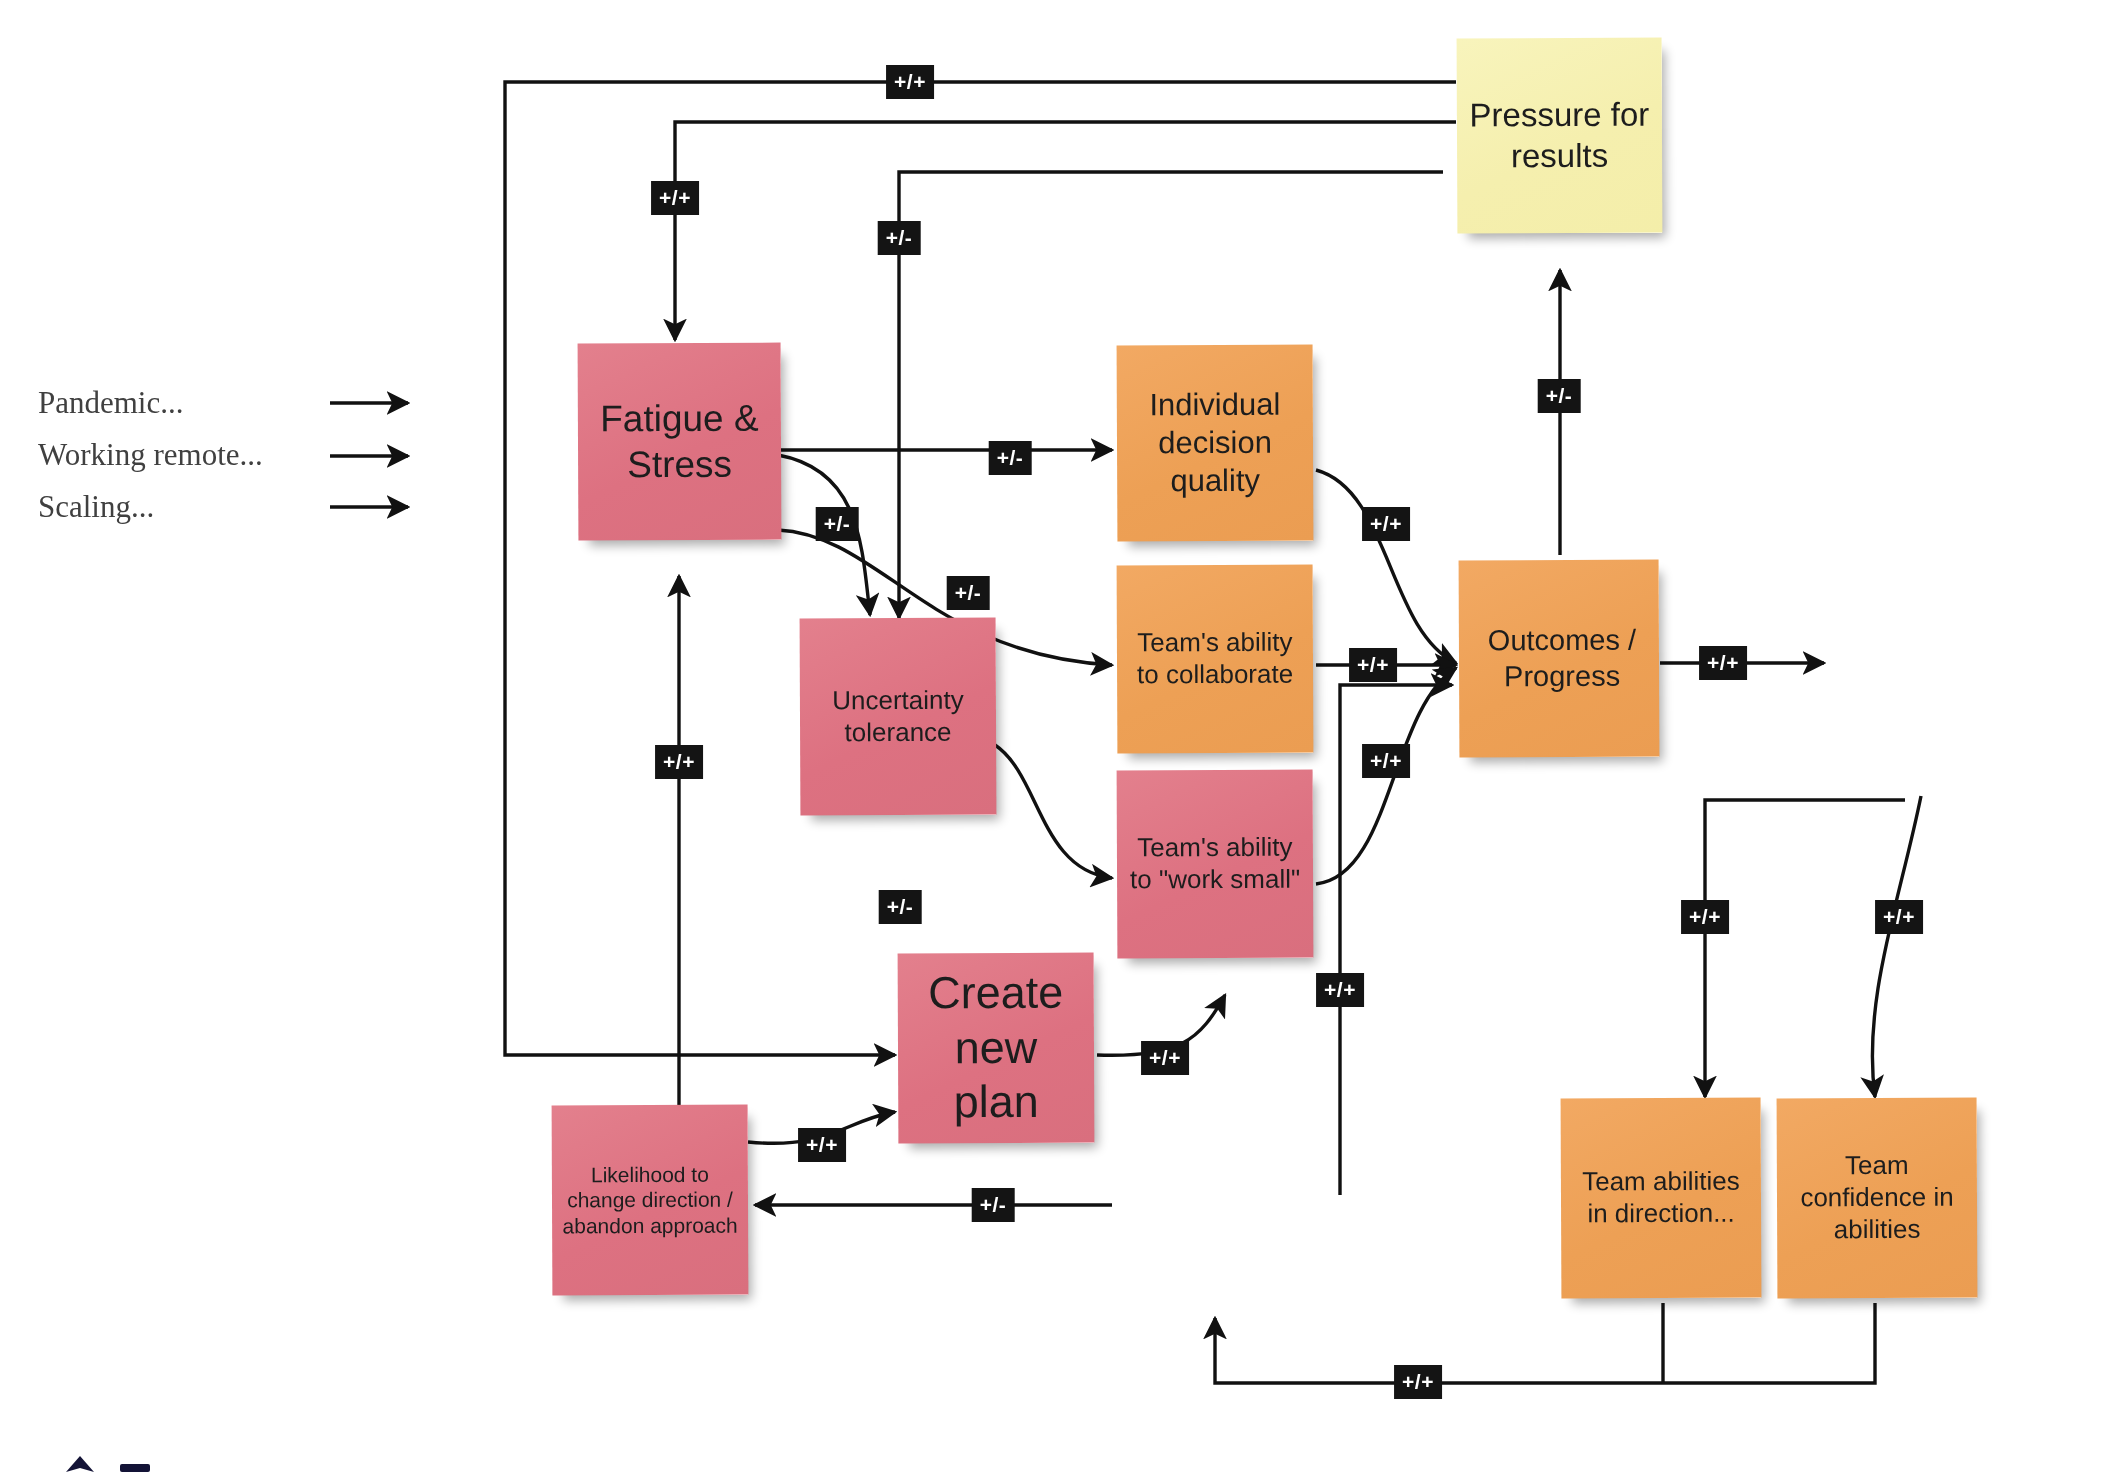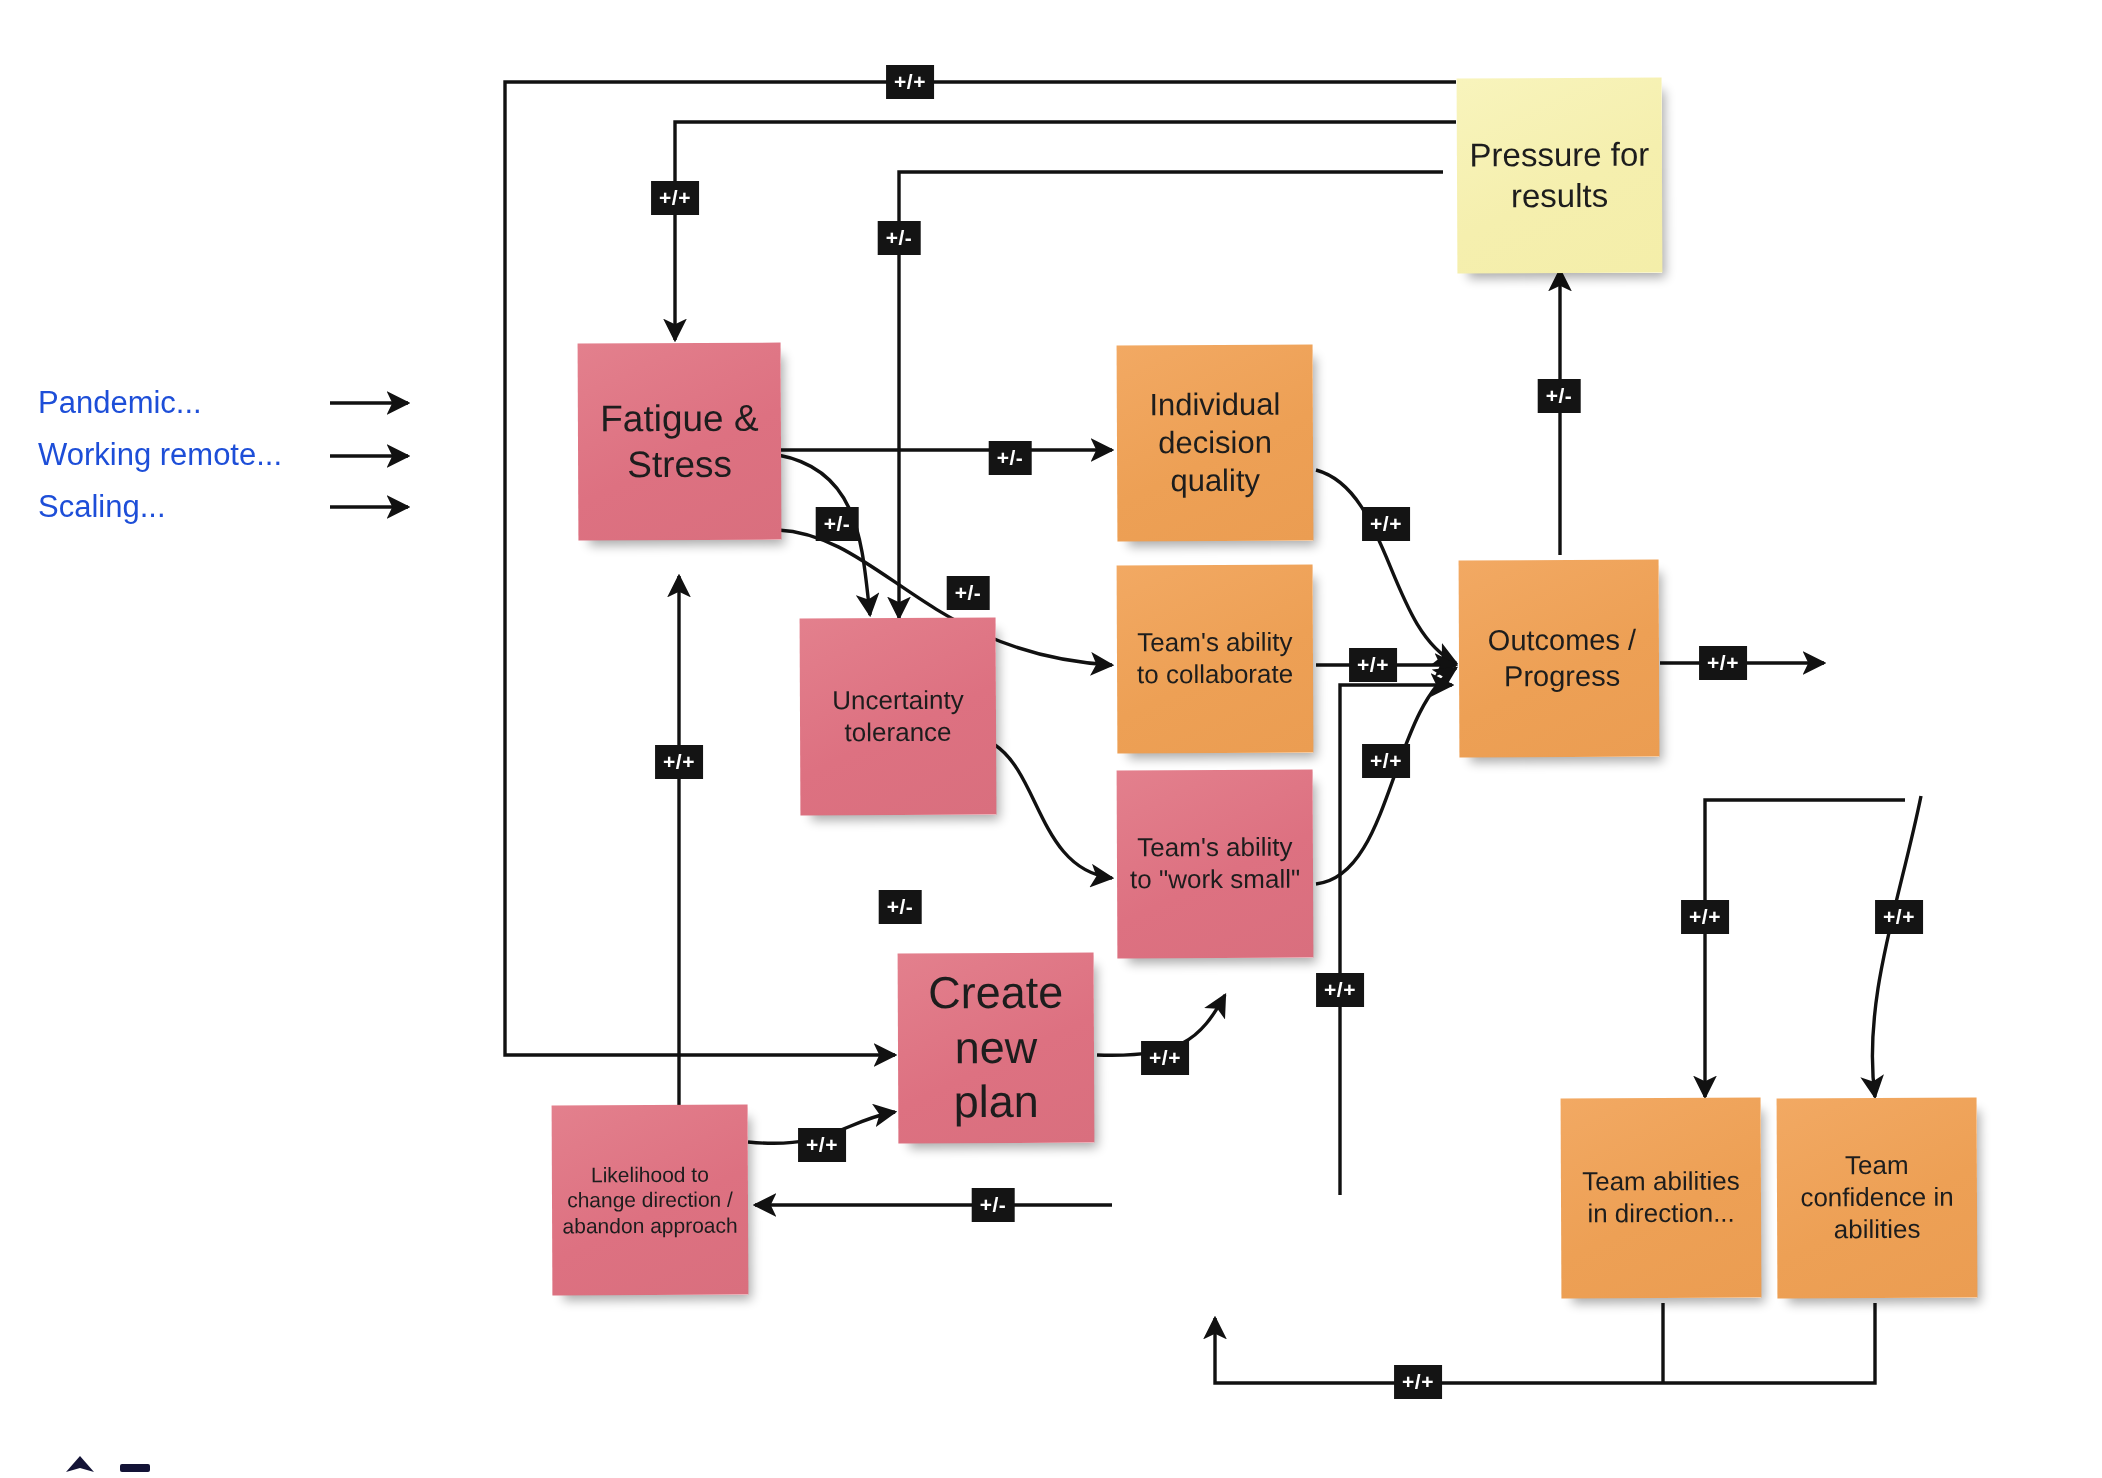--- a/index.html
+++ b/index.html
@@ -10,24 +10,24 @@
 
   
   .note{position:absolute;box-sizing:border-box;display:flex;align-items:center;
         justify-content:center;text-align:center;line-height:1.22;
         padding:6px 10px;color:#1d1d1d;
         box-shadow:7px 9px 11px -4px rgba(0,0,0,.33);
         transform:rotate(-0.25deg);}
   .note span{display:block;width:100%;}
   .pink{background:linear-gradient(155deg,#e3808d 0%,#dd7181 55%,#d96f7e 100%);}
   .orange{background:linear-gradient(155deg,#f2a963 0%,#eda055 55%,#eb9d52 100%);}
-  .yellow{background:linear-gradient(155deg,#f8f4bc 0%,#f5efae 55%,#f4eea9 100%);margin-top:40px;}
+  .yellow{background:linear-gradient(155deg,#f8f4bc 0%,#f5efae 55%,#f4eea9 100%);}
 
   
-  .driver{position:absolute;font-size:31px;white-space:nowrap;color:#1d4ed8;}
+  .driver{position:absolute;font-size:31px;white-space:nowrap;color:#404040;font-family:Liberation Serif, serif;}
 
   
   .chip{position:absolute;background:#141414;color:#ffffff;font-size:21px;
         font-weight:600;line-height:1;padding:6px 8px 7px;letter-spacing:.5px;
         transform:translate(-50%,-50%);white-space:nowrap;}
 
   
   .logo{position:absolute;left:60px;top:1452px;width:140px;height:40px;}
 </style>
 </head>

